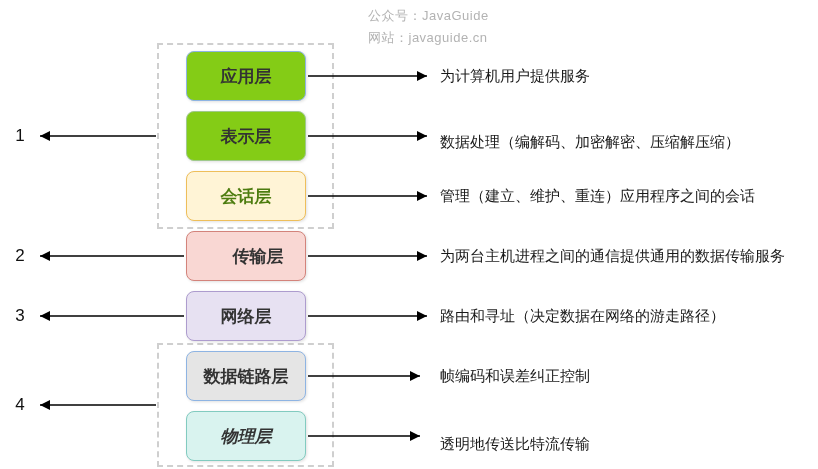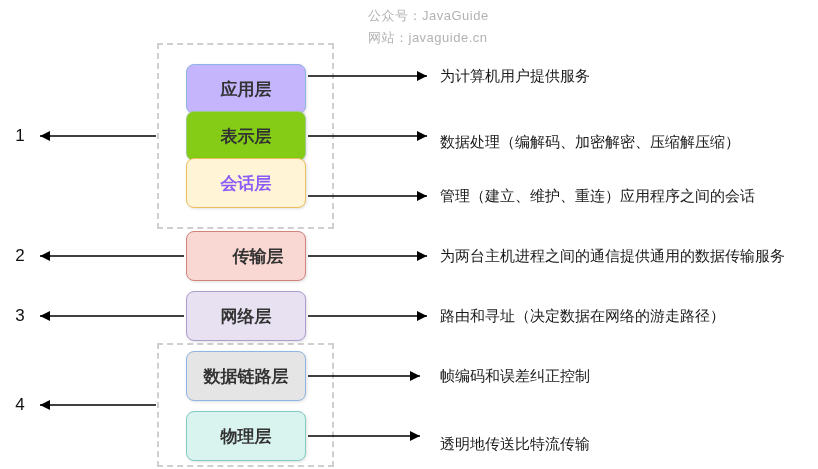--- a/index.html
+++ b/index.html
@@ -49,39 +49,39 @@
 <div class="canvas">
 
   <div class="watermark">
     <div>公众号：JavaGuide</div>
     <div>网站：javaguide.cn</div>
   </div>
 
   <div class="dashed-group dashed-top"></div>
   <div class="dashed-group dashed-bottom"></div>
 
-  <div class="layer-box" style="top: 64px; background: #c4b5fd; border-color: rgb(142, 180, 227); color: rgb(51, 51, 51);">
+  <div class="layer-box" style="top: 51px; background: #84cc16; border-color: rgb(142, 180, 227); color: rgb(51, 51, 51);">
     <span>应用层</span>
   </div>
   <div class="layer-box" style="top: 111px; background: #84cc16; border-color: rgb(159, 201, 140); color: rgb(51, 51, 51);">
     <span>表示层</span>
   </div>
-  <div class="layer-box" style="top: 158px; background: rgb(255, 244, 214); border-color: rgb(238, 190, 90); color: #8b5cf6;">
+  <div class="layer-box" style="top: 171px; background: rgb(255, 244, 214); border-color: rgb(238, 190, 90); color: #4d7c0f;">
     <span>会话层</span>
   </div>
   <div class="layer-box" style="top: 231px; background: rgb(249, 215, 211); border-color: rgb(211, 131, 123); color: rgb(51, 51, 51); padding-left: 24px;">
     <span>传输层</span>
   </div>
   <div class="layer-box" style="top: 291px; background: rgb(231, 225, 242); border-color: rgb(173, 156, 206); color: rgb(51, 51, 51);">
     <span>网络层</span>
   </div>
   <div class="layer-box" style="top: 351px; background: #e5e5e5; border-color: rgb(142, 180, 227); color: rgb(51, 51, 51);">
     <span>数据链路层</span>
   </div>
-  <div class="layer-box" style="top: 411px; background: rgb(217, 243, 239); border-color: rgb(130, 203, 192); color: rgb(51, 51, 51);">
+  <div class="layer-box" style="top: 411px; background: rgb(217, 243, 239); border-color: rgb(130, 203, 192); color: rgb(51, 51, 51); font-style: italic;">
     <span>物理层</span>
   </div>
 
   <div class="gnum" style="top:136px">1</div>
   <div class="gnum" style="top:256px">2</div>
   <div class="gnum" style="top:316px">3</div>
   <div class="gnum" style="top:405px">4</div>
 
   <div class="desc" style="top:76px">为计算机用户提供服务</div>
   <div class="desc" style="top:142px">数据处理（编解码、加密解密、压缩解压缩）</div>

